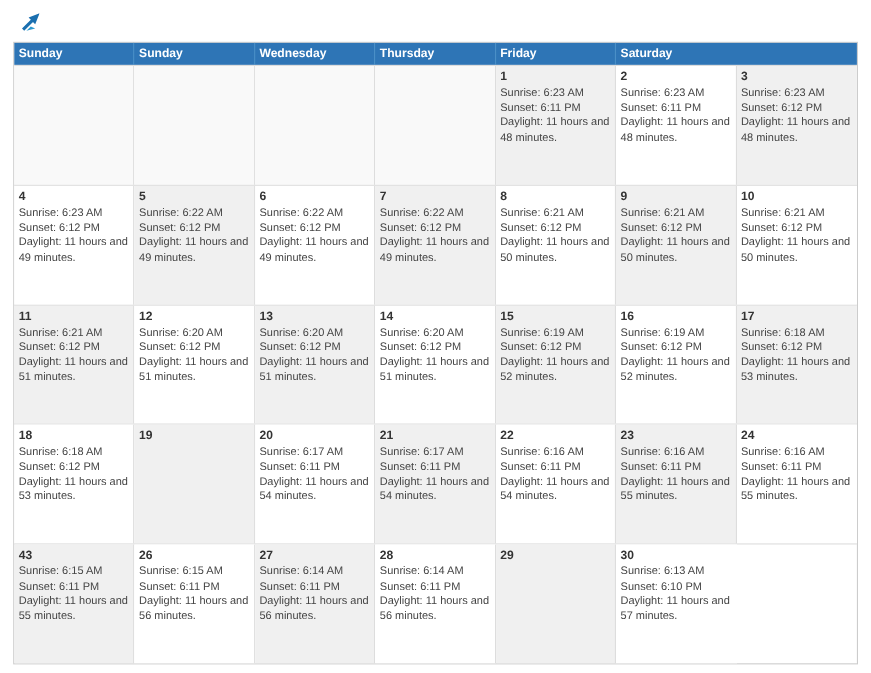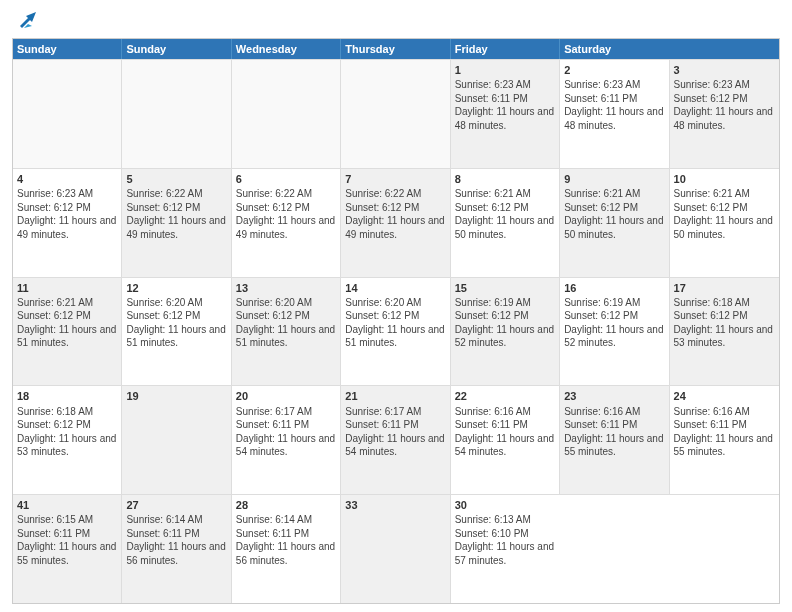--- a/index.html
+++ b/index.html
@@ -318,42 +318,49 @@
           <div class="cal-cell">
             <span class="day-num">24</span>
             <div class="cell-info">Sunrise: 6:16 AM
 Sunset: 6:11 PM
 Daylight: 11 hours
 and 55 minutes.</div>
           </div>
         </div>
         <div class="cal-row">
           <div class="cal-cell shaded">
-            <span class="day-num">41</span>
+            <span class="day-num">43</span>
             <div class="cell-info">Sunrise: 6:15 AM
 Sunset: 6:11 PM
 Daylight: 11 hours
 and 55 minutes.</div>
+          </div>
+          <div class="cal-cell">
+            <span class="day-num">26</span>
+            <div class="cell-info">Sunrise: 6:15 AM
+Sunset: 6:11 PM
+Daylight: 11 hours
+and 56 minutes.</div>
           </div>
           <div class="cal-cell shaded">
             <span class="day-num">27</span>
             <div class="cell-info">Sunrise: 6:14 AM
 Sunset: 6:11 PM
 Daylight: 11 hours
 and 56 minutes.</div>
           </div>
           <div class="cal-cell">
             <span class="day-num">28</span>
             <div class="cell-info">Sunrise: 6:14 AM
 Sunset: 6:11 PM
 Daylight: 11 hours
 and 56 minutes.</div>
           </div>
           <div class="cal-cell shaded">
-            <span class="day-num">33</span>
+            <span class="day-num">29</span>
           </div>
           <div class="cal-cell">
             <span class="day-num">30</span>
             <div class="cell-info">Sunrise: 6:13 AM
 Sunset: 6:10 PM
 Daylight: 11 hours
 and 57 minutes.</div>
           </div>
         </div>
       </div>

